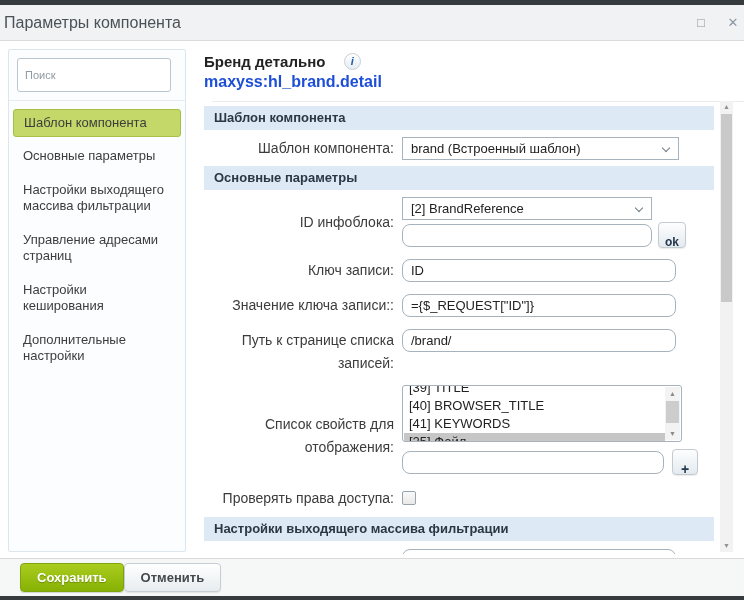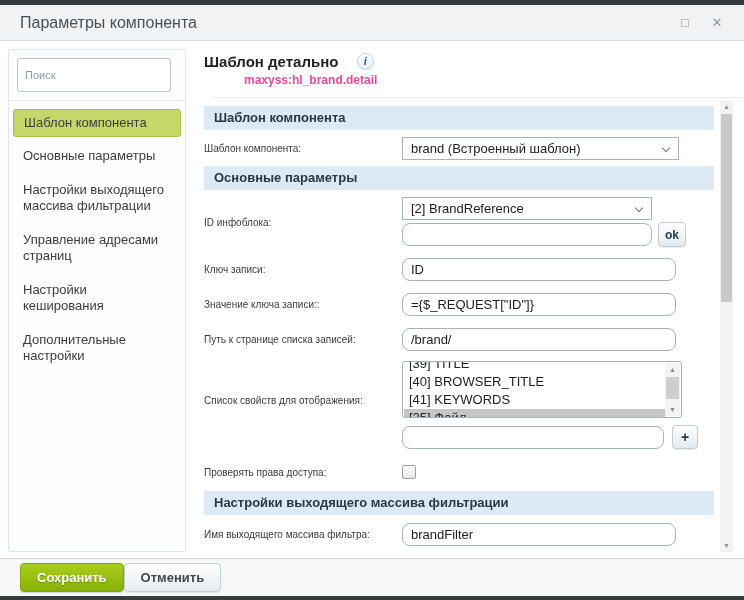--- a/index.html
+++ b/index.html
@@ -9,21 +9,21 @@
     background:#363c3e;
     font-family:"Liberation Sans", sans-serif;
   }
   .dialog {
     position:absolute; top:5px; left:0; width:744px; height:591px;
     background:#fff; display:flex; flex-direction:column;
   }
   
   .titlebar {
     flex:none; height:36px; background:#f1f2f3; border-bottom:1px solid #d9dbdc;
-    display:flex; align-items:center; padding:0 20px;gap:43px;
+    display:flex; align-items:center; padding:0 4px;gap:43px;
   }
   .titlebar .title { font-size:16px; color:#4a5257; }
   .win-btns { margin-left:auto; display:flex; gap:18px; color:#8b98a5; font-size:13px; }
   .win-btn { width:14px; text-align:center; cursor:pointer; line-height:14px; }
   
   .content { flex:1; position:relative; background:#fff; }
   
   .sidebar {
     position:absolute; left:8px; top:8px; width:178px; bottom:6px;
     background:#fbfdfe; border:1px solid #dce6ee; border-radius:2px;
@@ -44,35 +44,35 @@
   
   .main { position:absolute; left:196px; right:0; top:0; bottom:0; }
   .main-header { padding:12px 0 0 8px; }
   .main-title { font-size:15px; font-weight:bold; color:#222; display:inline-block; }
   .info-icon {
     display:inline-block; width:17px; height:17px; border-radius:50%;
     border:1px solid #c7d0d8; background:linear-gradient(#ffffff,#e8edf1);
     color:#1d5ba5; font-weight:bold; font-style:italic; font-size:11px;
     text-align:center; line-height:15px; margin-left:14px; vertical-align:2px; cursor:pointer;
   }
-  .component-id { font-size:12px; font-weight:bold; color:#ec4899; margin-top:2px;margin-left:40px; }
+  .component-id { font-size:16px; font-weight:bold; color:#1d4ed8; margin-top:2px; }
   .main-divider { border-bottom:1px solid #ececec; margin:10px 0 0 8px; }
   
   .form { position:absolute; left:8px; right:30px; top:60px; bottom:4px; overflow:hidden; }
   .section {
     height:24px; line-height:24px; background:#ddeaf6;
     font-size:13px; font-weight:bold; color:#2a3845; padding-left:10px;
   }
   .sec-1 { margin-top:5px; }
   .sec-2 { margin-top:6px; }
   .sec-3 { margin-top:7px; }
   .row { display:flex; align-items:flex-start; }
   .row > label {
-    width:198px; flex:none; text-align:left; padding-right:8px;
-    font-size:10px; color:#3c3c3c; line-height:23px;
+    width:198px; flex:none; text-align:right; padding-right:8px;
+    font-size:14px; color:#3c3c3c; line-height:23px;
   }
   .mt7 { margin-top:7px; } .mt8 { margin-top:8px; } .mt10 { margin-top:10px; }
   .mt11 { margin-top:11px; } .mt12 { margin-top:12px; }
   .stack { display:flex; flex-direction:column; gap:2px; }
   .sel {
     width:277px; height:23px; border:1px solid #a7b3bc; border-radius:0;
     background:#fff; position:relative; font-size:13px; color:#222;
     line-height:21px; padding:0 22px 0 8px; cursor:pointer;
     white-space:nowrap; overflow:hidden;
   }
@@ -84,21 +84,21 @@
   }
   .txt {
     height:23px; border:1px solid #a7b3bc; border-radius:8px;
     padding:0 8px; font-size:13px; color:#222; font-family:inherit;
     background:#fff; width:274px;
   }
   .txt.w250 { width:250px; }
   .txt.w262 { width:262px; }
   .inline { display:flex; align-items:center; }
   .mini-btn {
-    height:25px; min-width:28px; margin-left:6px; padding:4px 6px;
+    height:25px; min-width:28px; margin-left:6px; padding:12px 6px;
     border:1px solid #c2cbd1; border-radius:4px;
     background:linear-gradient(#fefefe,#e3eaef);
     font-size:12px; font-weight:bold; color:#23374d; cursor:pointer;
     font-family:inherit; box-shadow:0 1px 1px rgba(0,0,0,.08);
   }
   .plus-btn { margin-left:8px; height:24px; min-width:26px; font-size:14px; line-height:14px; }
   .label-center2 { margin-top:14px; }
   .label-listbox { margin-top:28px; }
   
   .listbox {
@@ -162,21 +162,21 @@
         <li>Основные параметры</li>
         <li>Настройки выходящего массива фильтрации</li>
         <li>Управление адресами страниц</li>
         <li>Настройки кеширования</li>
         <li>Дополнительные настройки</li>
       </ul>
     </div>
 
     <div class="main">
       <div class="main-header">
-        <span class="main-title">Шаблон детально</span>
+        <span class="main-title">Бренд детально</span>
         <span class="info-icon">i</span>
         <div class="component-id">maxyss:hl_brand.detail</div>
         <div class="main-divider"></div>
       </div>
 
       <div class="form">
 
         <div class="section sec-1">Шаблон компонента</div>
 
         <div class="row mt7">

